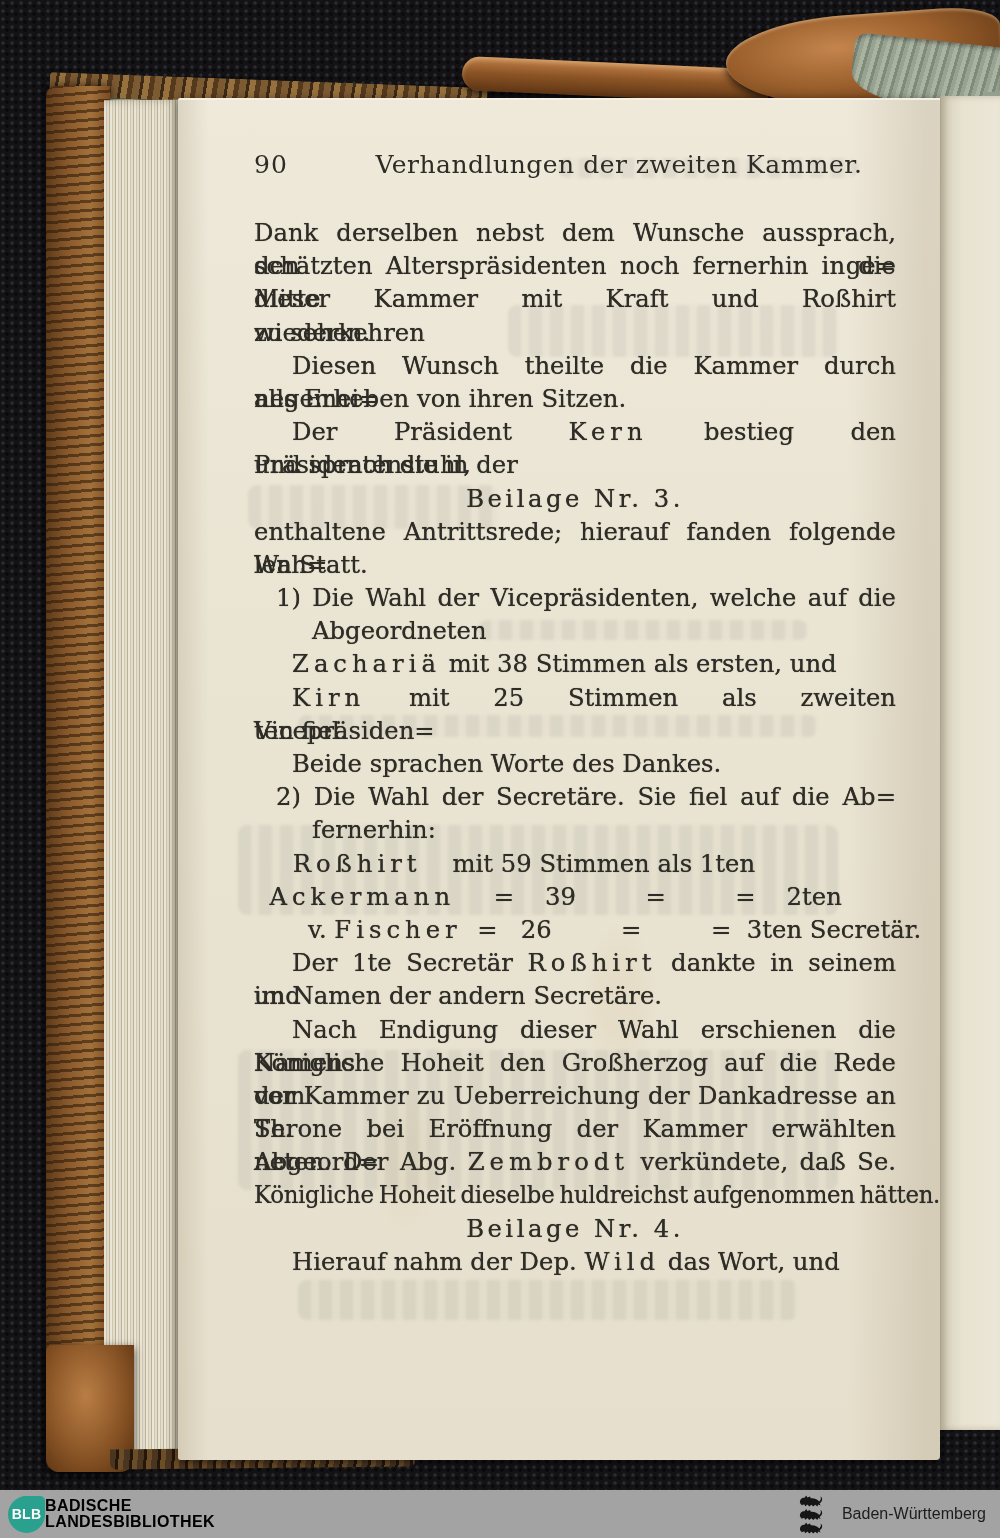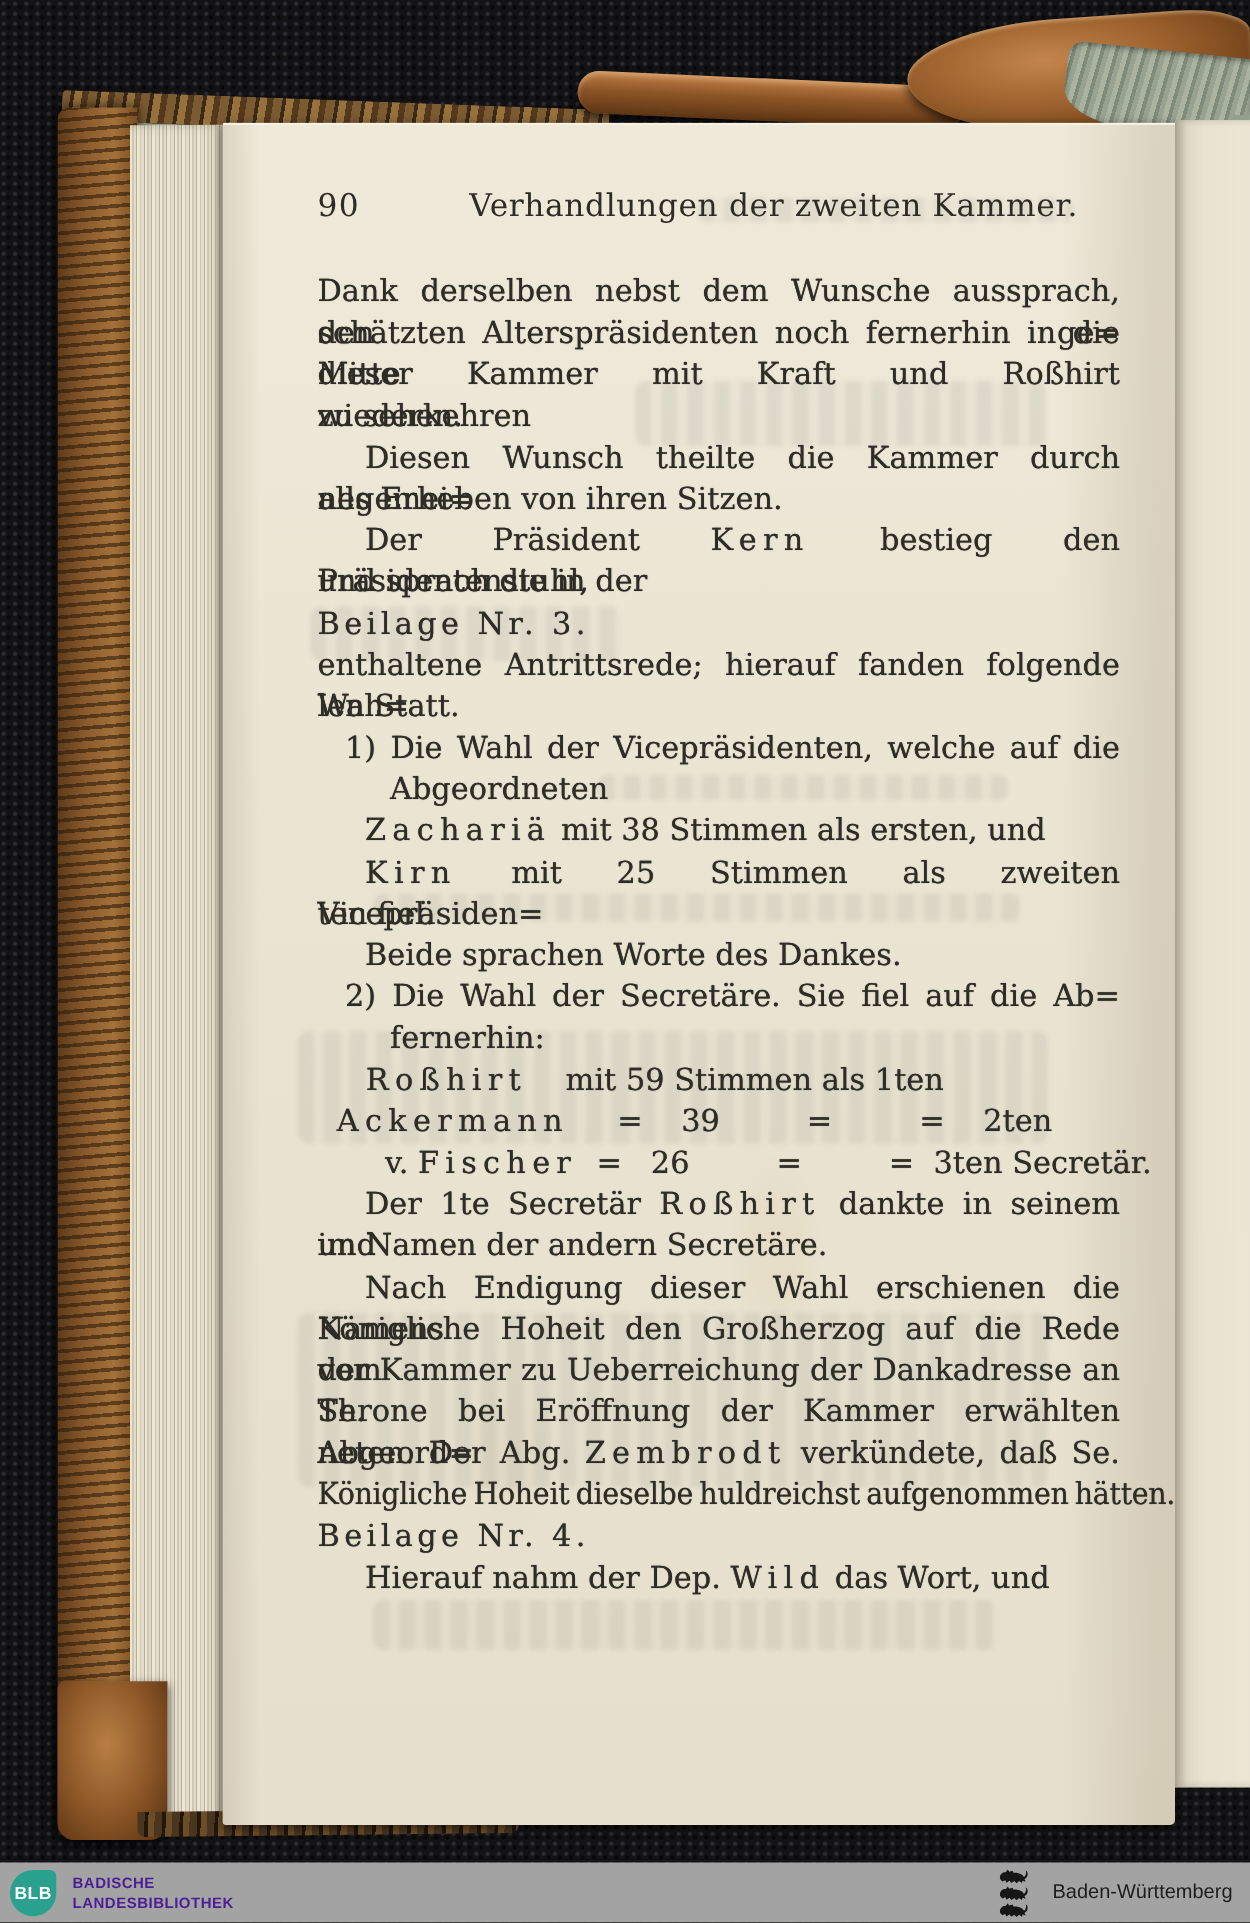--- a/index.html
+++ b/index.html
@@ -66,43 +66,43 @@
 
   
   .text-col{position:absolute;left:76px;top:50px;width:642px;color:#2e2c26;}
   .head-row{display:flex;align-items:baseline;height:36px;margin-bottom:30px;
     font-size:25px;}
   .page-num{width:88px;letter-spacing:1px;}
   .run-title{flex:1;text-align:center;letter-spacing:.5px;}
   .line{height:33.2px;line-height:33.2px;font-size:24.3px;white-space:nowrap;
     text-shadow:0 0 .7px rgba(44,42,34,.85);}
   .line.justified{white-space:normal;text-align:justify;text-align-last:justify;}
-  .line.centered{text-align:left;letter-spacing:3.5px;}
+  .line.centered{text-align:center;letter-spacing:3.5px;}
   .line.indent{padding-left:38px;}
   .line.indent.justified{padding-left:0;text-indent:38px;}
   .line.indent2{padding-left:58px;}
   .line.hang{padding-left:22px;}
   .line.hang.justified{padding-left:0;text-indent:22px;}
   .line.pre{white-space:pre;}
   .line.condensed{transform:scaleX(.94);transform-origin:left center;letter-spacing:-.3px;word-spacing:-2px;}
   .sp{letter-spacing:5px;}
 
   
   .ghost{position:absolute;border-radius:9px;filter:blur(1.6px);opacity:.55;
     background:repeating-linear-gradient(90deg, rgba(108,114,104,.22) 0 13px, rgba(108,114,104,.05) 13px 21px);}
 
   
   .footer{position:absolute;left:0;top:1490px;width:1000px;height:48px;background:#a3a3a3;
     display:flex;align-items:center;font-family:"Liberation Sans",sans-serif;}
   .blb-logo{width:37px;height:37px;margin-left:8px;flex:0 0 auto;
     background:#2aa08f;border-radius:50% 5px 50% 50%;
     display:flex;align-items:center;justify-content:center;
     color:#fff;font-weight:bold;font-size:14px;letter-spacing:.3px;}
-  .lib-name{margin-left:13px;font-weight:bold;font-size:12px;line-height:16px;
-    color:#4c1d95;letter-spacing:.4px;}
+  .lib-name{font-weight:bold;font-size:16px;line-height:16px;
+    color:#000000;letter-spacing:.4px;}
   .bw-block{position:absolute;right:14px;top:0;height:48px;display:flex;align-items:center;gap:19px;
     color:#1d1d1d;font-size:16px;}
   .lions{display:block;}
 </style>
 </head>
 <body>
 
 <div class="stage">
 
   <div class="board-top"></div>

